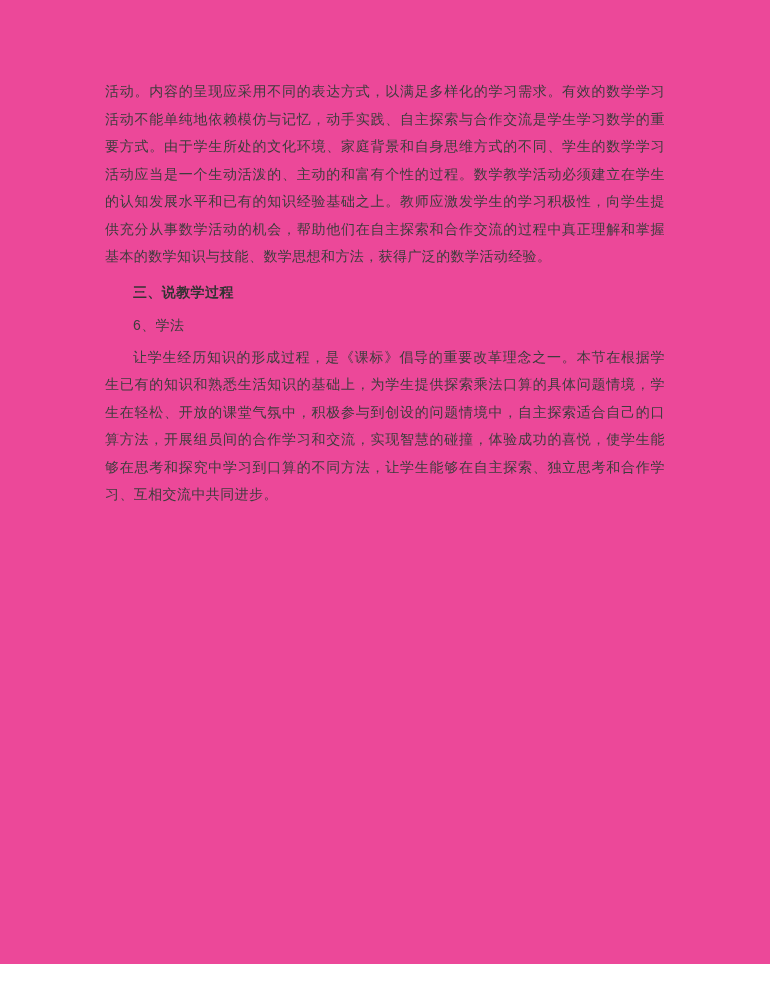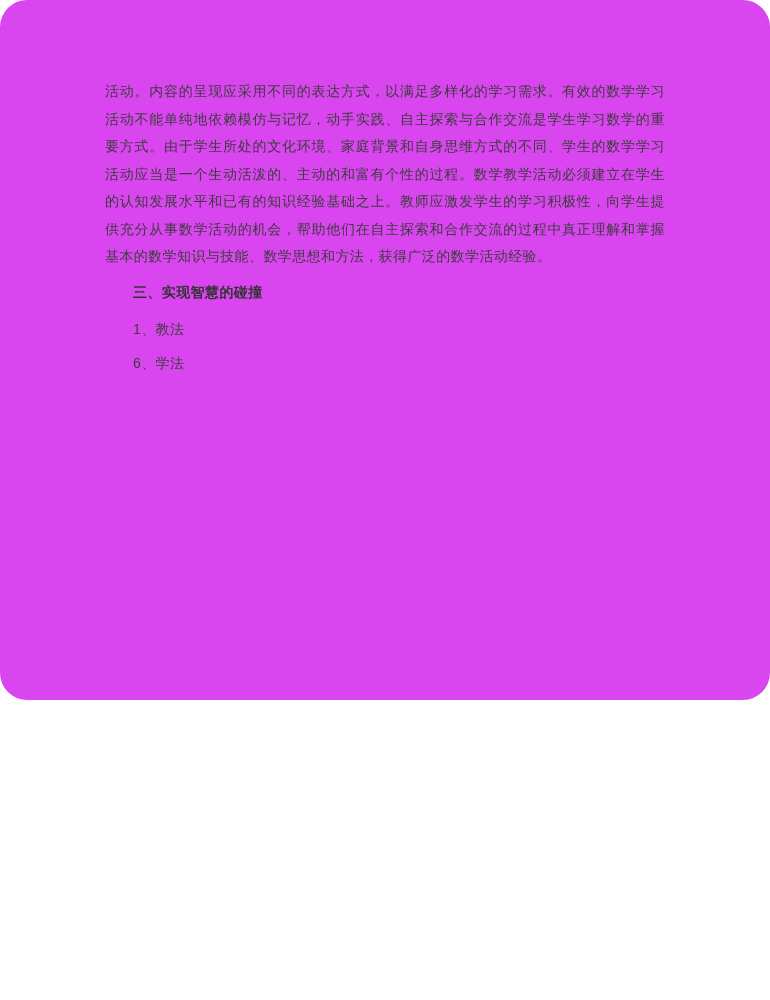--- a/index.html
+++ b/index.html
@@ -3,25 +3,24 @@
 <meta charset="utf-8">
 <style>
   html, body {
     margin: 0;
     padding: 0;
     background: #ffffff;
   }
   .page {
     position: relative;
     width: 770px;
-    height: 700px;
-    background: #d946ef;
+    height: 964px;
+    background: #ec4899;
     overflow: hidden;
     font-family: "Liberation Sans", sans-serif;
-    border-radius: 27px;
   }
   .content {
     position: absolute;
     left: 105px;
     top: 78px;
     width: 560px;
     font-size: 14px;
     line-height: 27.5px;
     letter-spacing: 0.4px;
     color: #3d3d3d;
@@ -47,25 +46,25 @@
   .mt10 { margin-top: 10px !important; }
 </style>
 </head>
 <body>
 
 <div class="page">
   <div class="content">
 
     <p>活动。内容的呈现应采用不同的表达方式，以满足多样化的学习需求。有效的数学学习活动不能单纯地依赖模仿与记忆，动手实践、自主探索与合作交流是学生学习数学的重要方式。由于学生所处的文化环境、家庭背景和自身思维方式的不同、学生的数学学习活动应当是一个生动活泼的、主动的和富有个性的过程。数学教学活动必须建立在学生的认知发展水平和已有的知识经验基础之上。教师应激发学生的学习积极性，向学生提供充分从事数学活动的机会，帮助他们在自主探索和合作交流的过程中真正理解和掌握基本的数学知识与技能、数学思想和方法，获得广泛的数学活动经验。</p>
 
-    <p class="heading mt8">三、实现智慧的碰撞</p>
+    <p class="heading mt8">三、说教学过程</p>
 
-    <p class="indent mt10">1、教法</p>
 
 
 
     <p class="indent mt6">6、学法</p>
 
+    <p class="indent mt4">让学生经历知识的形成过程，是《课标》倡导的重要改革理念之一。本节在根据学生已有的知识和熟悉生活知识的基础上，为学生提供探索乘法口算的具体问题情境，学生在轻松、开放的课堂气氛中，积极参与到创设的问题情境中，自主探索适合自己的口算方法，开展组员间的合作学习和交流，实现智慧的碰撞，体验成功的喜悦，使学生能够在思考和探究中学习到口算的不同方法，让学生能够在自主探索、独立思考和合作学习、互相交流中共同进步。</p>
 
 
 
   </div>
 </div>
 
 </body></html>

